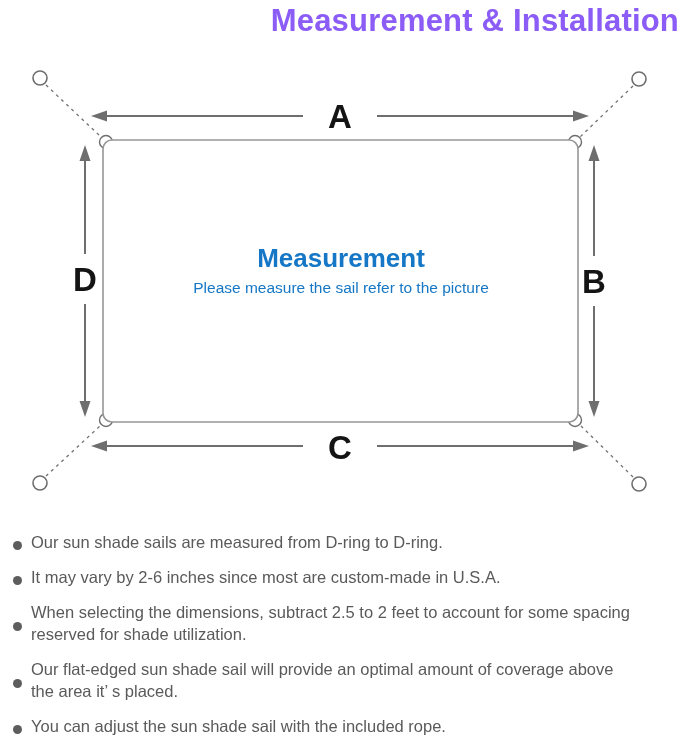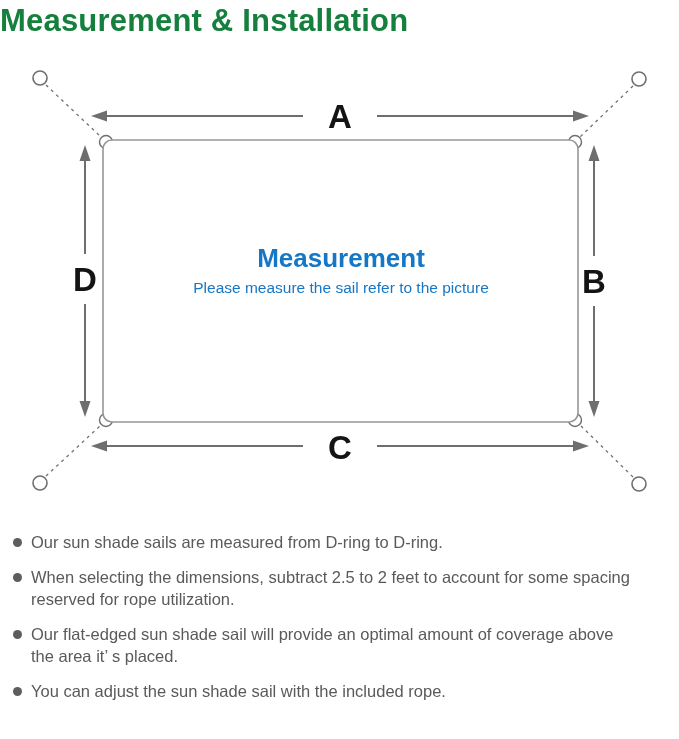--- a/index.html
+++ b/index.html
@@ -6,40 +6,40 @@
   body {
     width:679px; height:739px;
     background:#ffffff;
     font-family:"Liberation Sans", sans-serif;
     position:relative;
     overflow:hidden;
   }
   .page-title {
     position:absolute; top:0; left:0; width:679px;
     margin:0; padding-top:3px;
-    text-align:left;
+    text-align:right;
     font-size:31px; font-weight:700;
-    color:#15803d;
+    color:#8b5cf6;
     letter-spacing:0.2px;
   }
   .diagram-svg { position:absolute; top:0; left:0; }
   .sail-stroke   { fill:#ffffff; stroke:#979797; stroke-width:1.6; }
   .ring-stroke   { fill:#ffffff; stroke:#6e6e6e; stroke-width:1.4; }
   .anchor-stroke { fill:#ffffff; stroke:#6e6e6e; stroke-width:1.6; }
   .rope-dash     { stroke:#707070; stroke-width:1.3; stroke-dasharray:3 4; fill:none; }
   .dim-line      { stroke:#6e6e6e; stroke-width:2; fill:none; }
   .dim-head      { fill:#6e6e6e; stroke:none; }
   .dim-label     { font-family:"Liberation Sans", sans-serif; font-size:33px; font-weight:700; fill:#141414; text-anchor:middle; }
   .center-heading{ font-family:"Liberation Sans", sans-serif; font-size:26px; font-weight:700; fill:#1577c5; text-anchor:middle; }
   .center-sub    { font-family:"Liberation Sans", sans-serif; font-size:15.5px; fill:#1577c5; text-anchor:middle; }
   .notes {
     position:absolute; top:531px; left:13px; width:662px;
     color:#5a5a5a; font-size:16.5px; line-height:22px;
   }
-  .note { display:flex; margin-bottom:13px; }
+  .note { display:flex; margin-bottom:13px;align-items:center; }
   .note-dot {
     flex:none; width:9px; height:9px; border-radius:50%;
     background:#5d5d5d; margin:7px 9px 0 0;
   }
   .note-line { white-space:nowrap; }
 </style>
 </head>
 <body>
 
 <h1 class="page-title">Measurement &amp; Installation</h1>
@@ -102,22 +102,28 @@
 <div class="notes">
   <div class="note">
     <span class="note-dot"></span>
     <div>
       <div class="note-line">Our sun shade sails are measured from D-ring to D-ring.</div>
     </div>
   </div>
   <div class="note">
     <span class="note-dot"></span>
     <div>
+      <div class="note-line">It may vary by 2-6 inches since most are custom-made in U.S.A.</div>
+    </div>
+  </div>
+  <div class="note">
+    <span class="note-dot"></span>
+    <div>
       <div class="note-line">When selecting the dimensions, subtract 2.5 to 2 feet to account for some spacing</div>
-      <div class="note-line">reserved for rope utilization.</div>
+      <div class="note-line">reserved for shade utilization.</div>
     </div>
   </div>
   <div class="note">
     <span class="note-dot"></span>
     <div>
       <div class="note-line">Our flat-edged sun shade sail will provide an optimal amount of coverage above</div>
       <div class="note-line">the area it’ s placed.</div>
     </div>
   </div>
   <div class="note">

